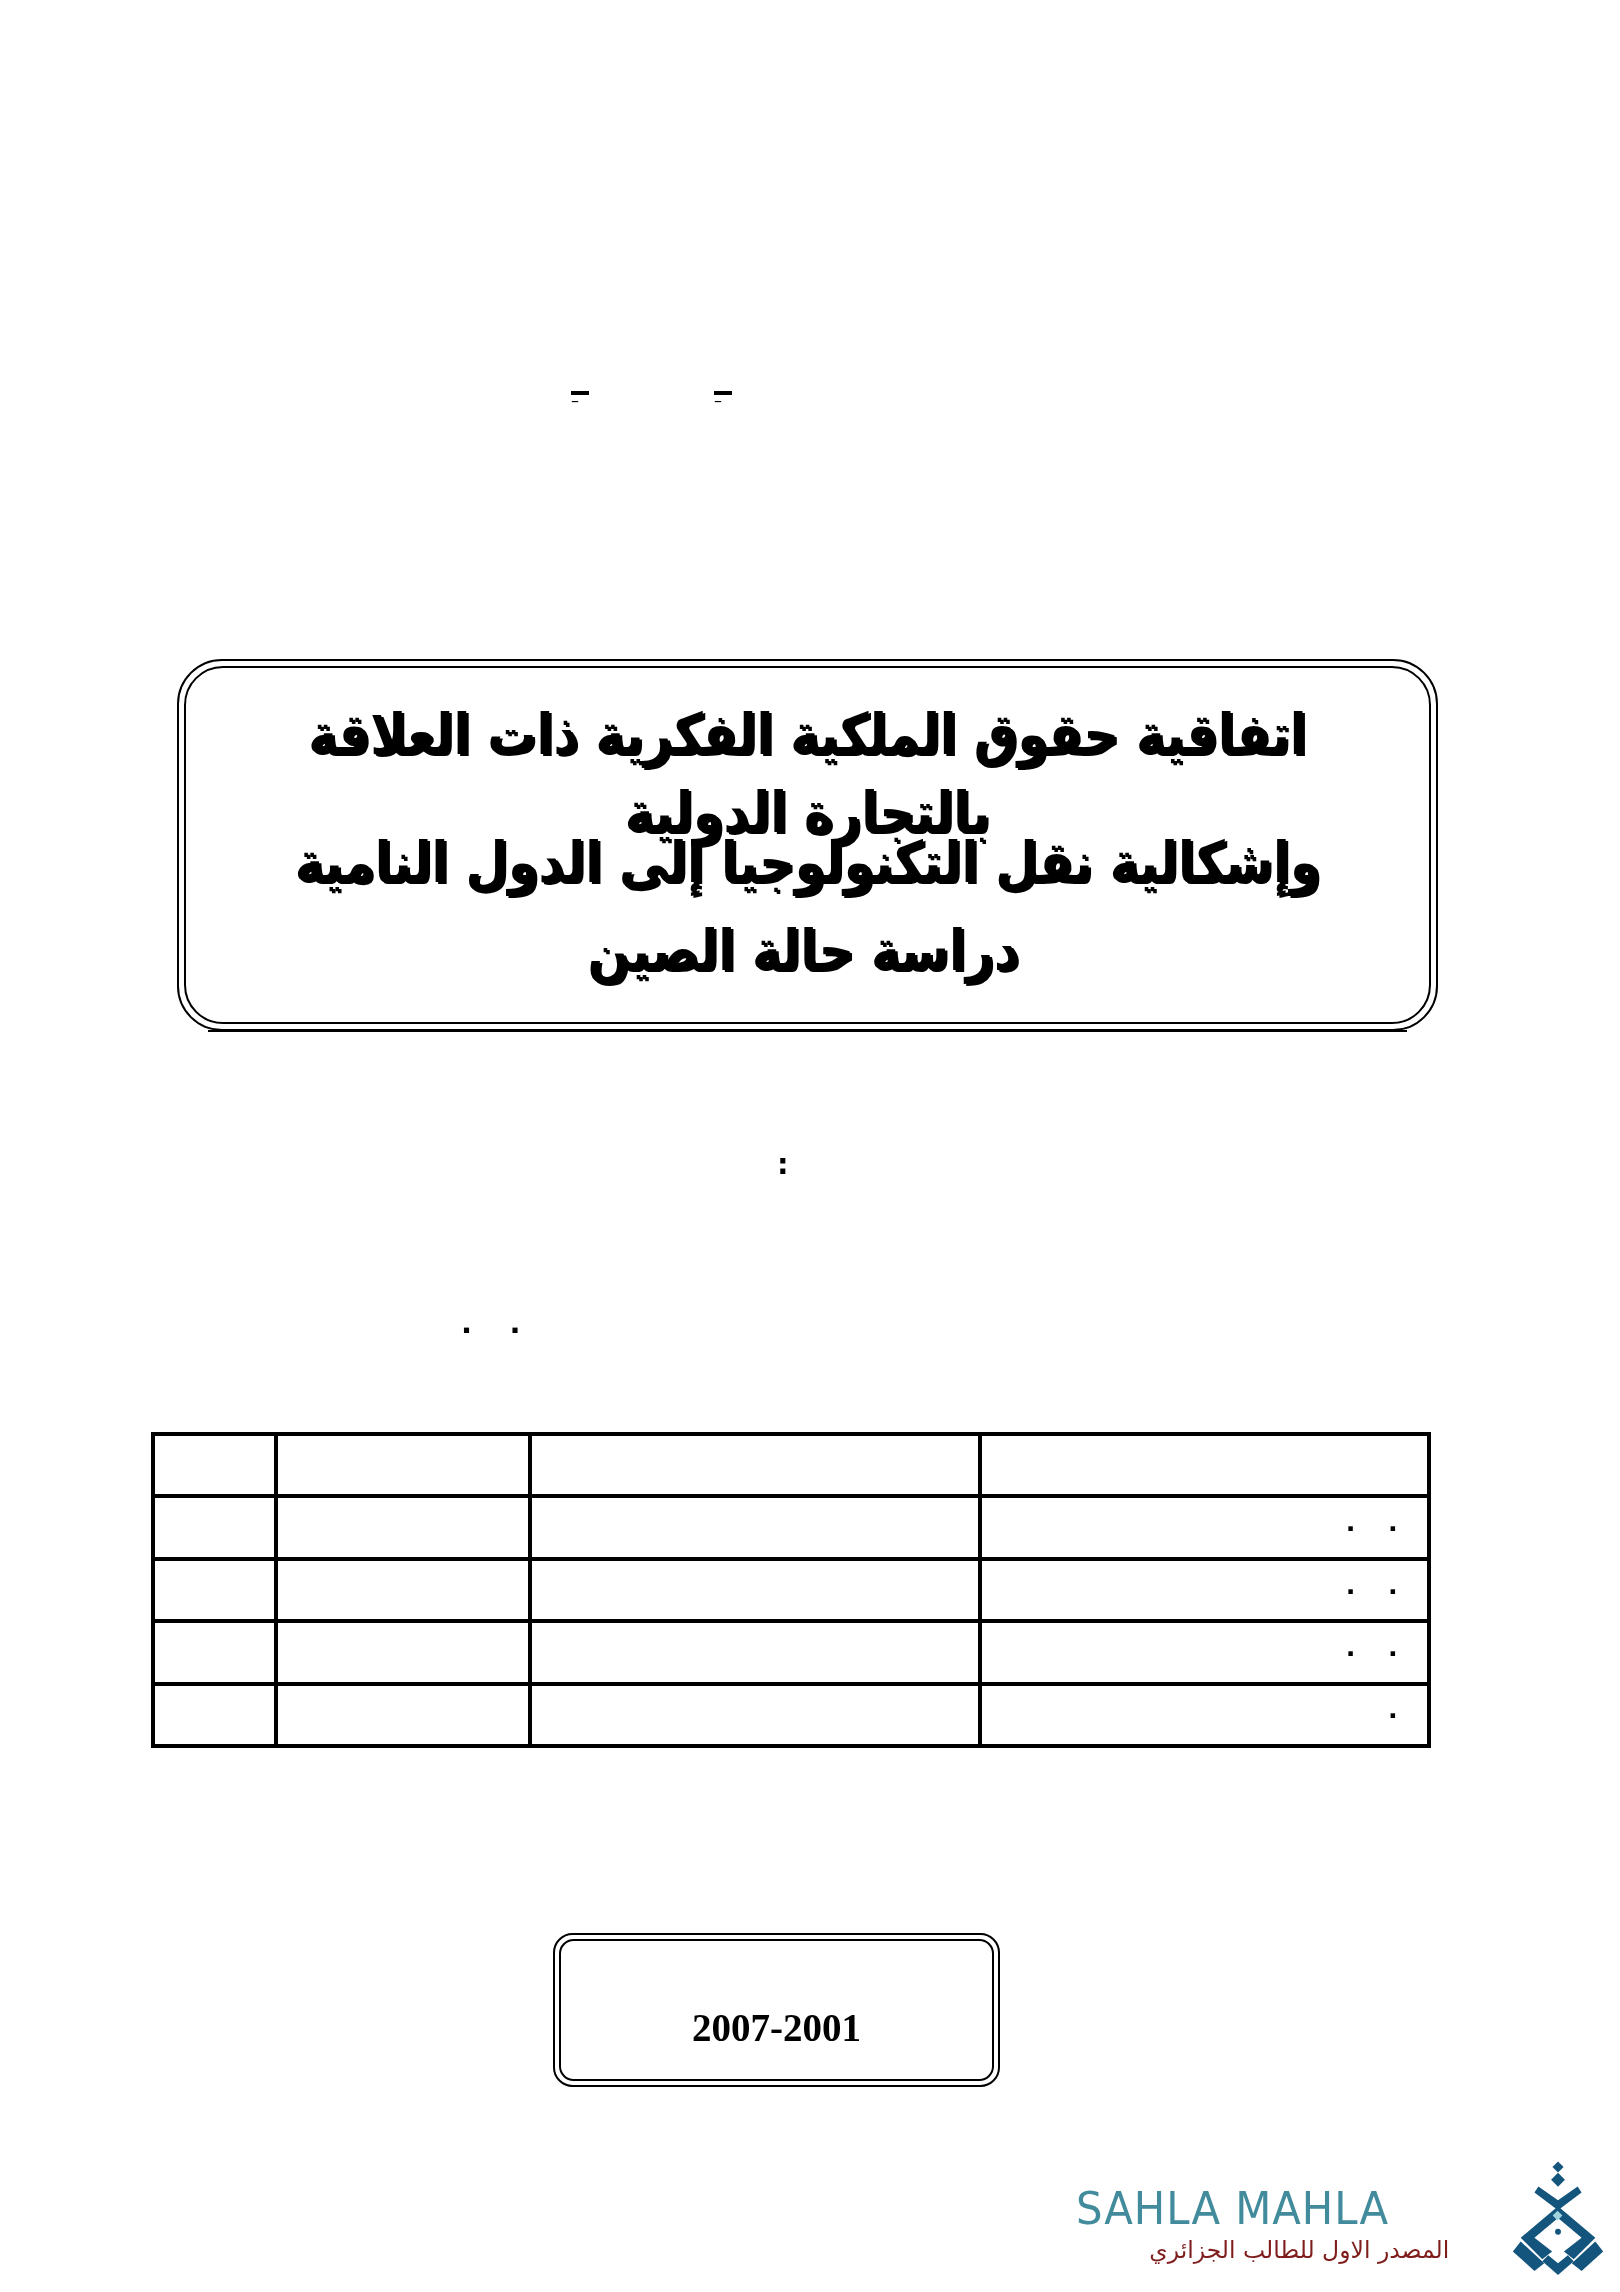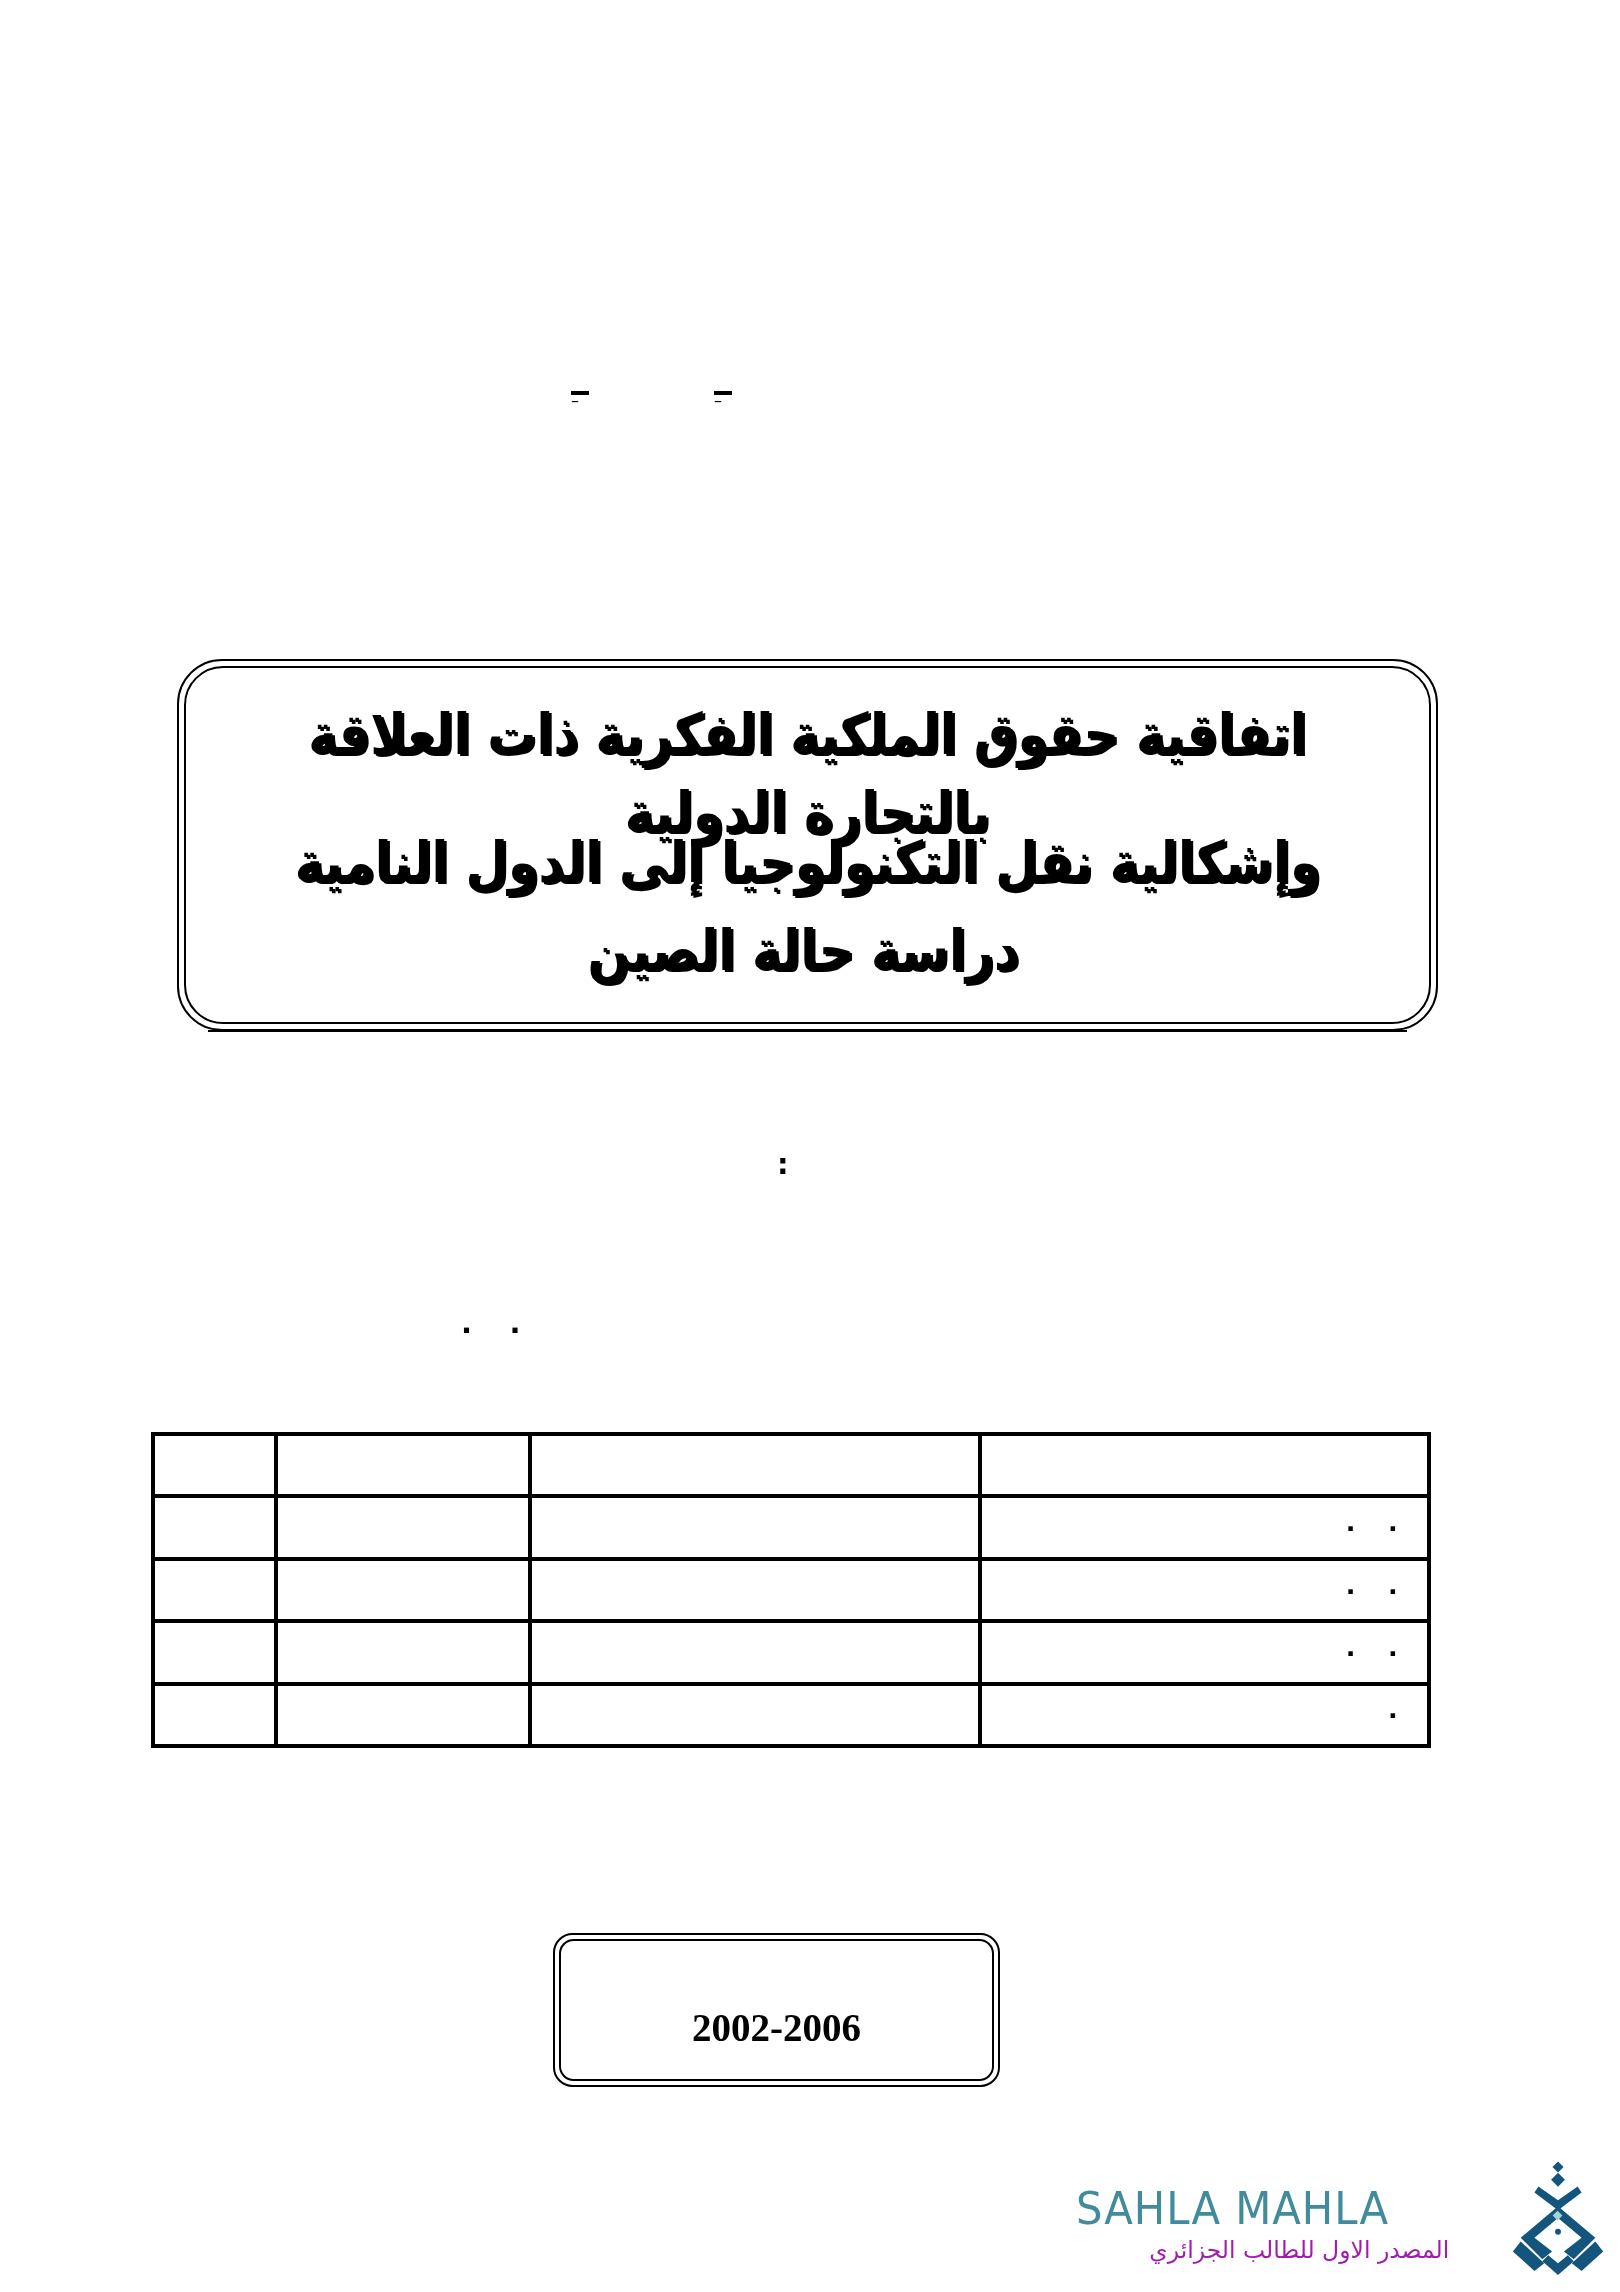--- a/index.html
+++ b/index.html
@@ -40,21 +40,21 @@
   .year-box::before { content: ""; position: absolute; left: 3.9px; top: 3.9px; right: 3.9px; bottom: 3.9px;
               border: 2px solid #000; border-radius: 14.7px; }
   .year-text { position: absolute; left: 0; right: 0; top: 71px; text-align: center;
               font-family: "Liberation Serif", serif; font-weight: bold; font-size: 39px; line-height: 43px; }
 
   .logo { position: absolute; left: 1074px; top: 2161px; width: 542px; height: 131px; }
   .logo-name { position: absolute; left: 2px; top: 23.5px; font-family: "DejaVu Sans", sans-serif;
               font-size: 45px; line-height: 47px; color: #428b9c; letter-spacing: 1px; transform: scaleX(0.93);
               transform-origin: left center; }
   .logo-tagline { position: absolute; left: 9.8px; top: 76px; width: 431px; text-align: center; direction: rtl;
-              font-family: "DejaVu Sans", sans-serif; font-size: 23.5px; line-height: 27.4px; color: #a21caf; }
+              font-family: "DejaVu Sans", sans-serif; font-size: 23.5px; line-height: 27.4px; color: #7f1d1d; }
   .logo-emblem { position: absolute; left: 431px; top: 0; width: 108px; height: 118px; }
 </style>
 </head>
 <body>
 
 <div class="dash" style="left:571px;">–</div>
 <div class="dash" style="left:714px;">–</div>
 
 <div class="title-box">
   <div class="title-line t1">اتفاقية حقوق الملكية الفكرية ذات العلاقة بالتجارة الدولية</div>
@@ -134,21 +134,21 @@
           <span class="cell-dots"></span>
         </td>
     <td class="c4">
           <span class="cell-dots">.</span>
         </td>
   </tr>
 </tbody>
   </table>
 
 <div class="year-box">
-  <div class="year-text">2002-2006</div>
+  <div class="year-text">2007-2001</div>
 </div>
 
 <div class="logo">
   <div class="logo-name">SAHLA MAHLA</div>
   <div class="logo-tagline">المصدر الاول للطالب الجزائري</div>
   <svg class="logo-emblem" viewBox="0 0 110 120">
     <g fill="#14557d">
       <rect x="50" y="2" width="8" height="8" transform="rotate(45 54 6)"></rect>
       <rect x="49" y="14" width="10" height="10" transform="rotate(45 54 19)"></rect>
       <path d="M34 26 L54 40 L74 26 L78 32 L54 50 L30 32 Z"></path>

